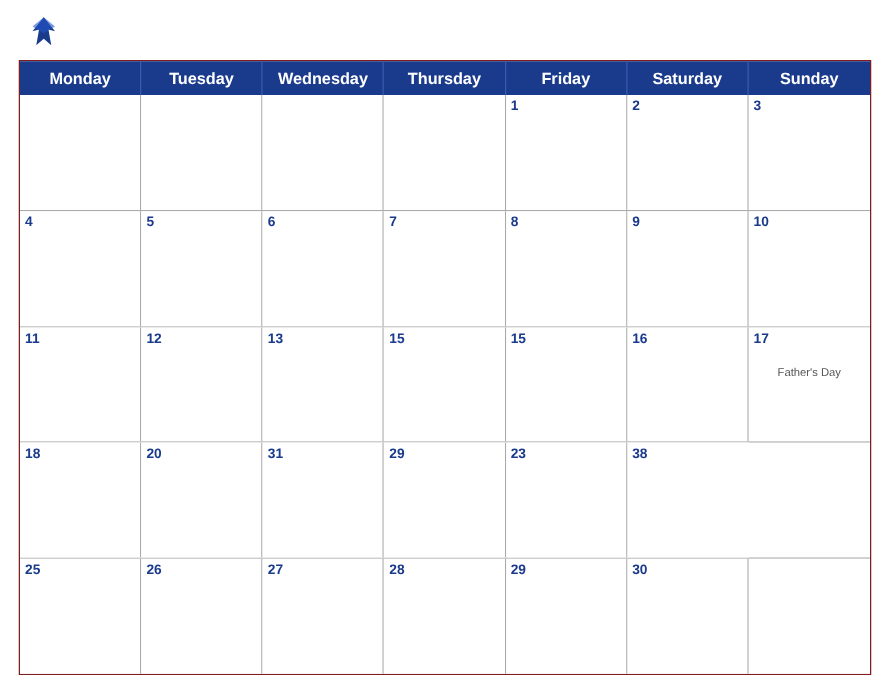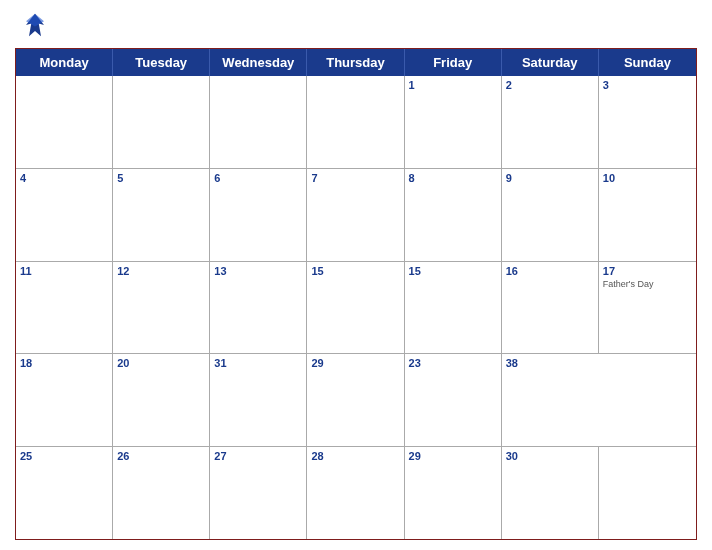--- a/index.html
+++ b/index.html
@@ -102,22 +102,23 @@
     }
     .day-num {
       font-size: 11px;
       color: #1a3a8c;
       font-weight: bold;
       display: block;
     }
     .day-event {
       font-size: 9px;
       color: #555;
-      margin-top: 2px;
+      margin-top: 16px;
       display: block;
+      text-align: center;
     }
     .empty {
       background: #fff;
     }
   </style>
 </head>
 <body>
 
 <div class="page">
   <div class="header">

